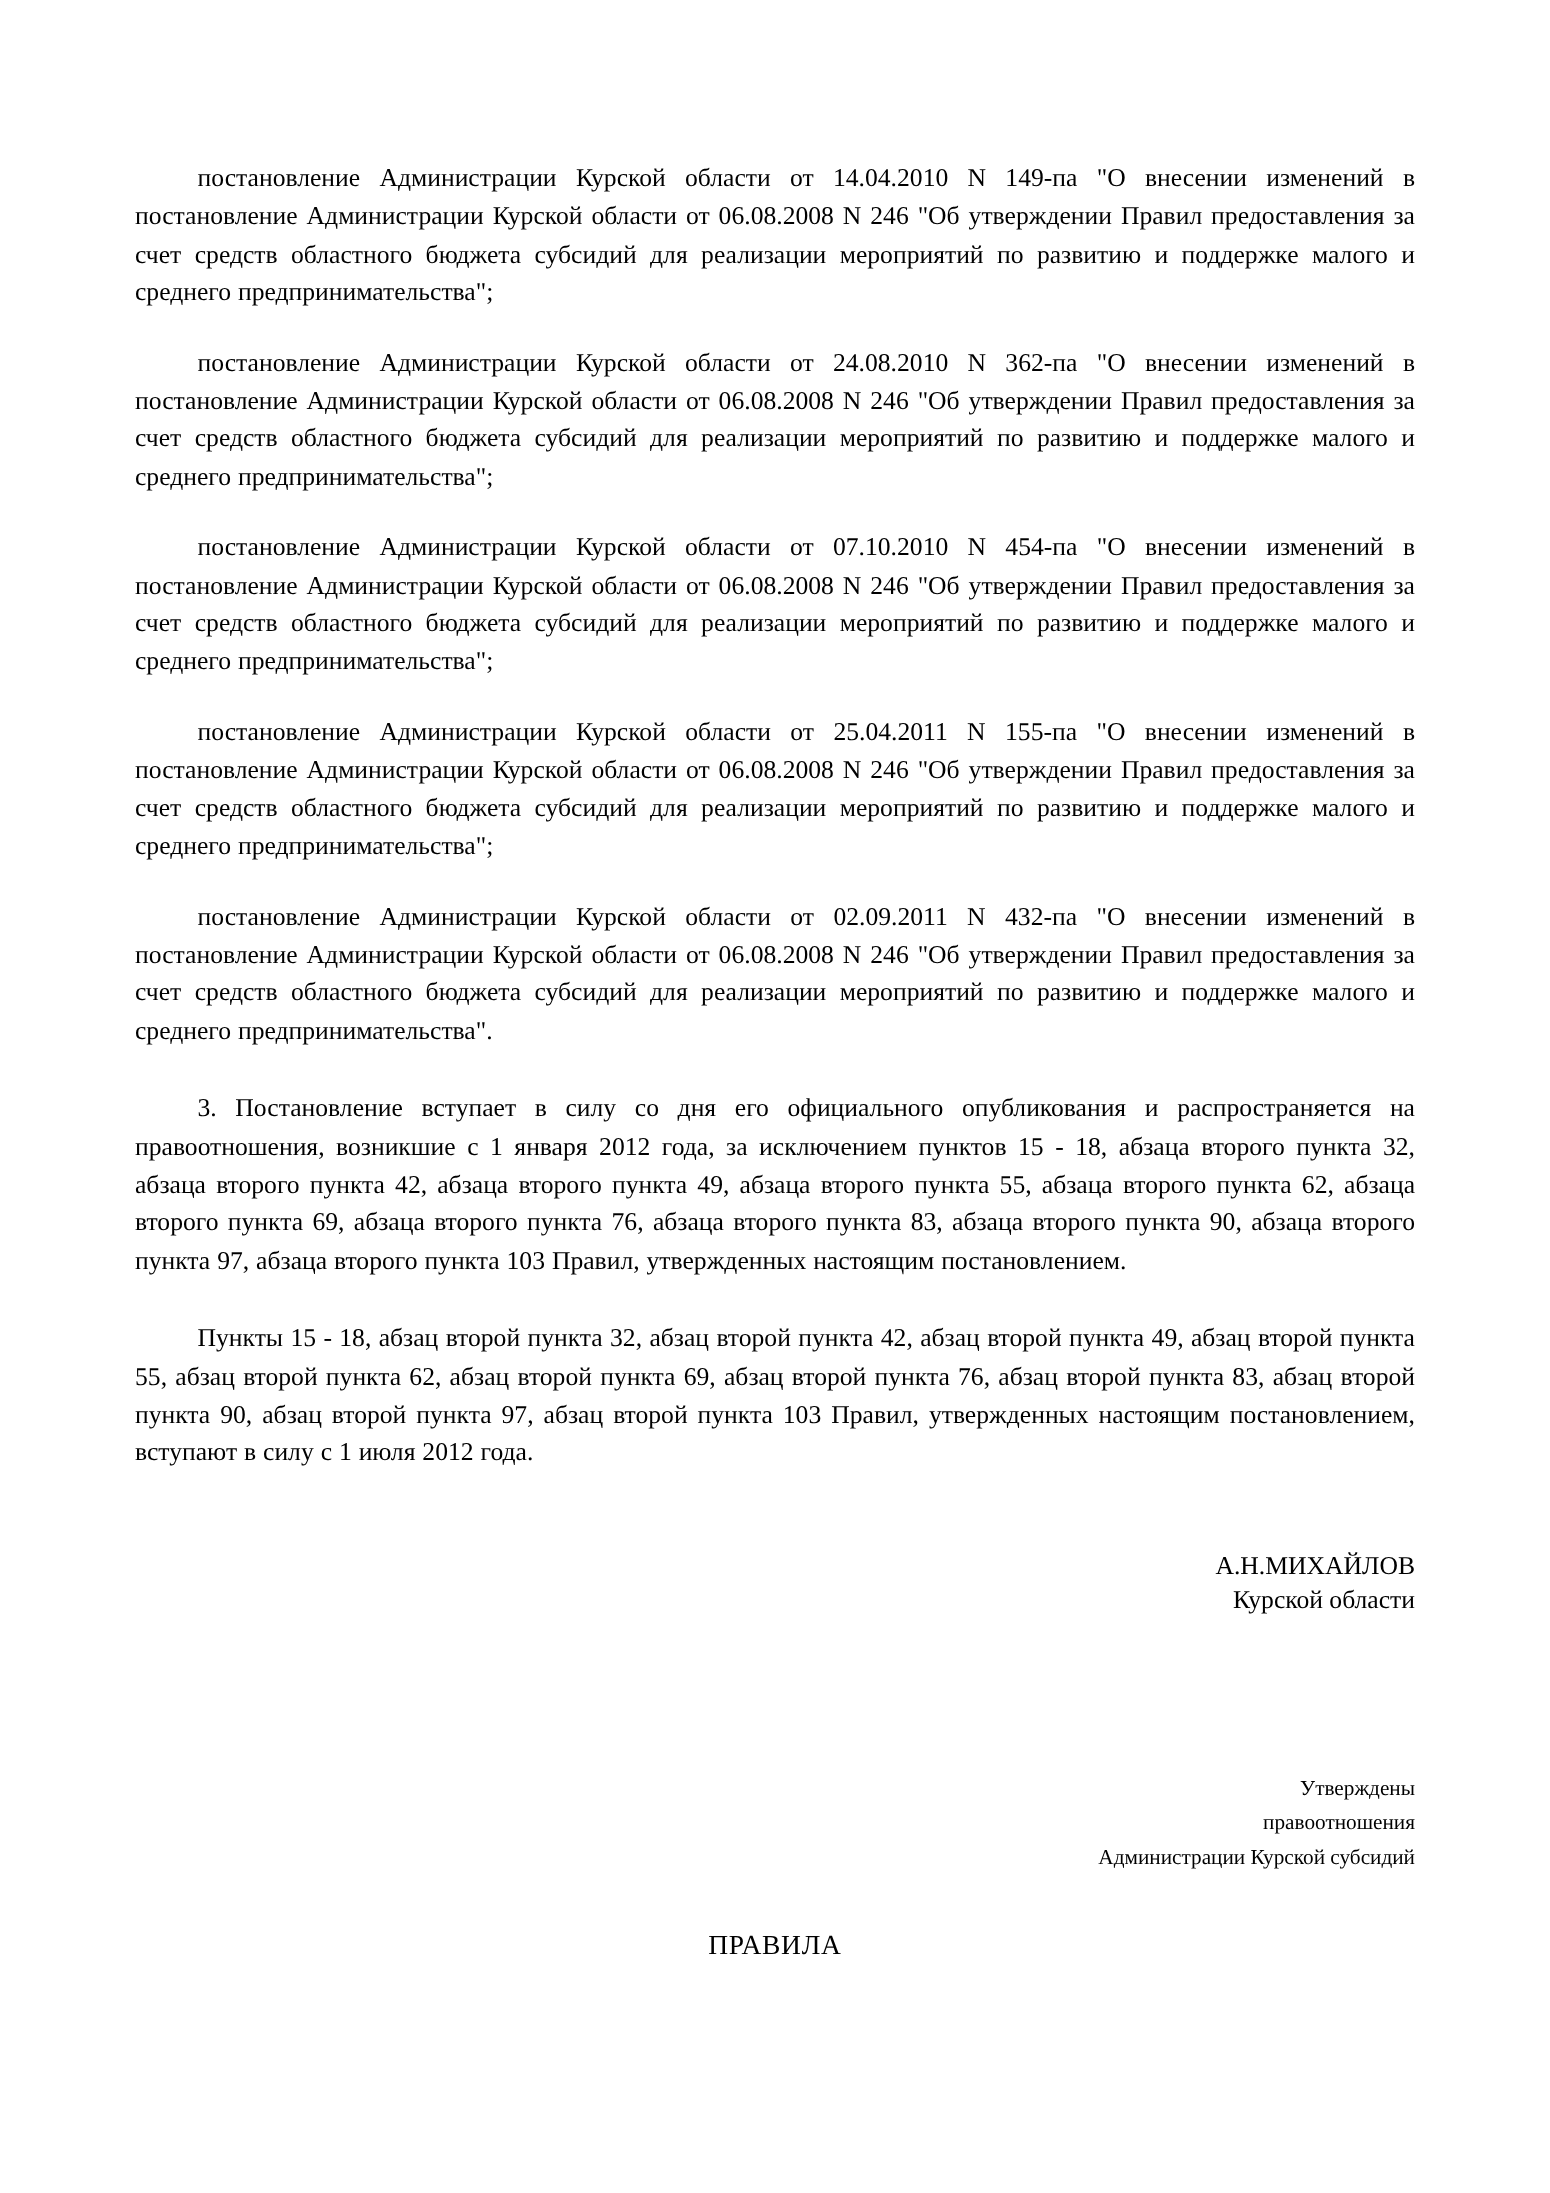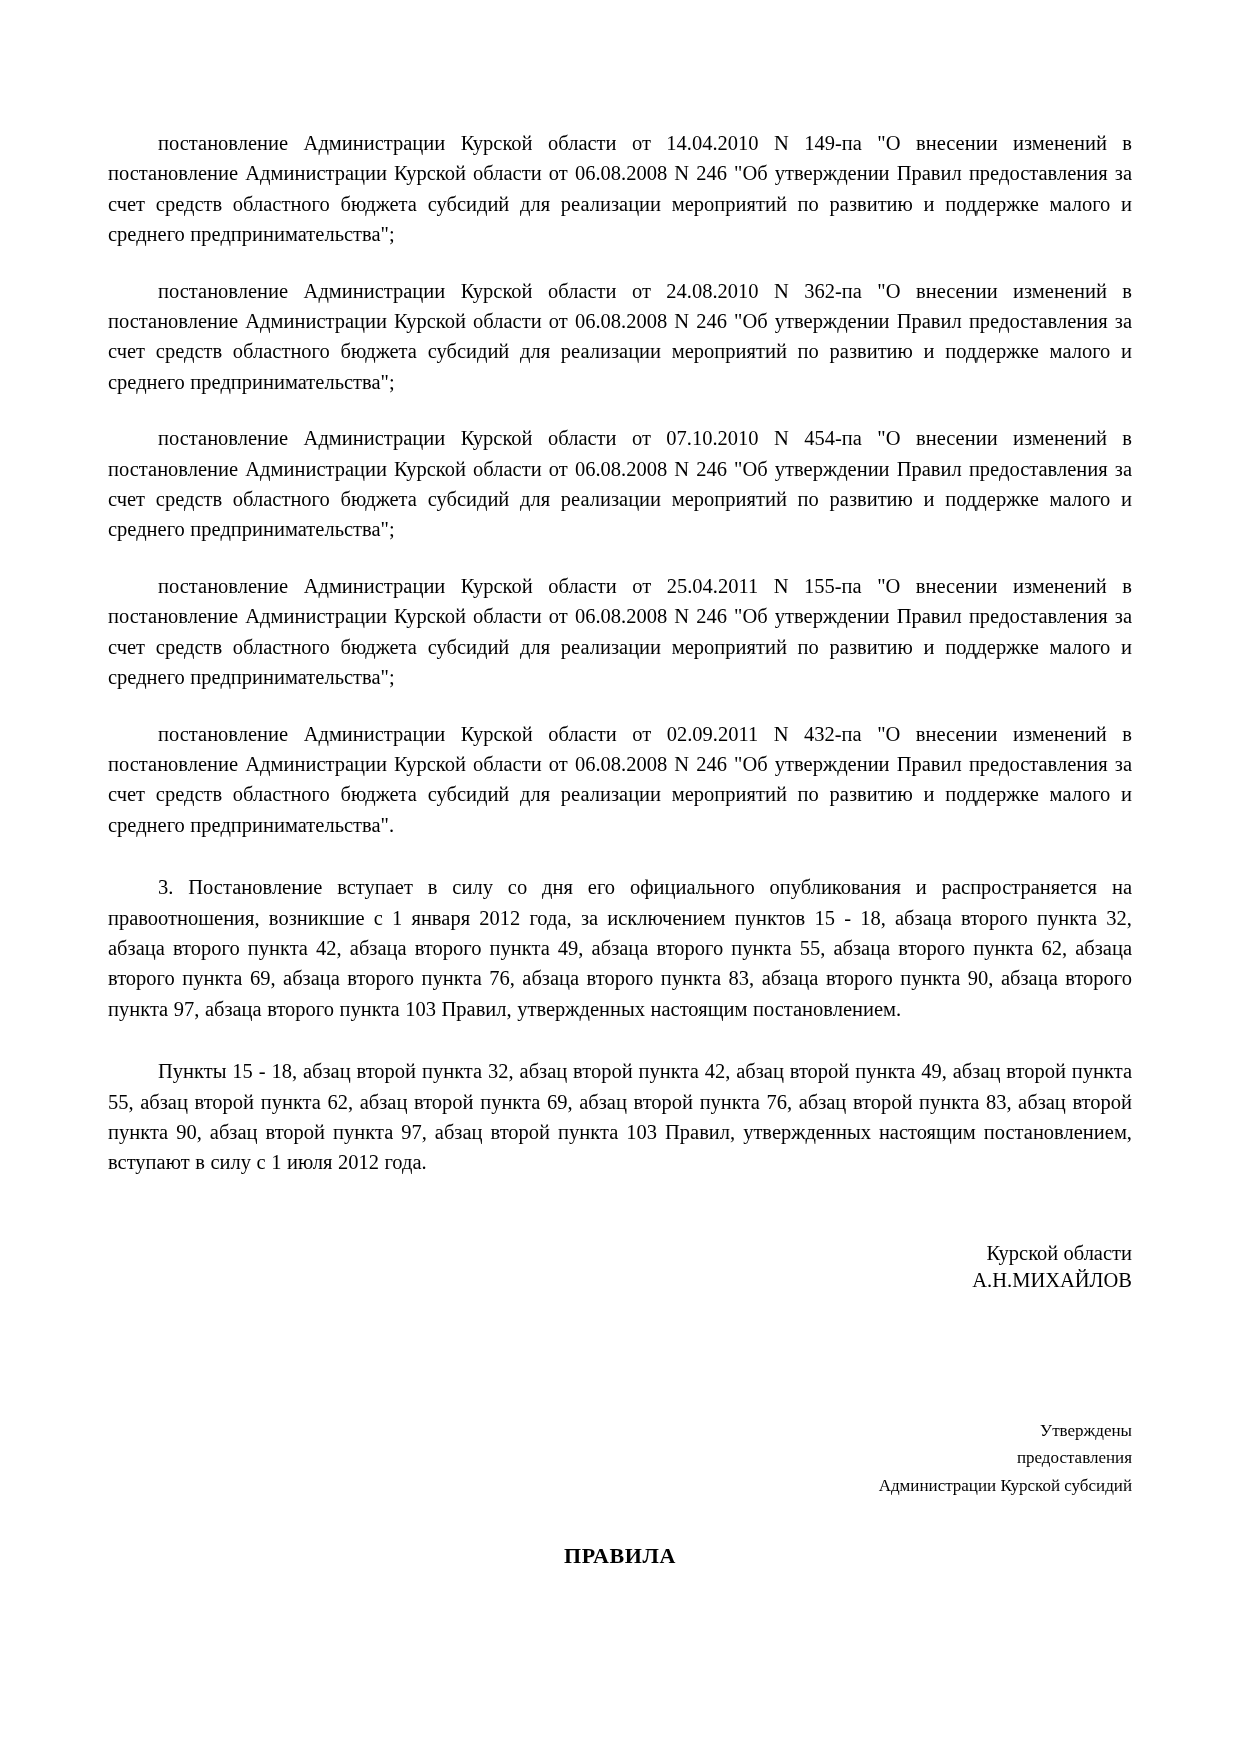--- a/index.html
+++ b/index.html
@@ -52,21 +52,21 @@
     font-size: 17px;
     line-height: 27.5px;
   }
   .approval div {
     white-space: nowrap;
   }
   .doc-title {
     margin-top: 44px;
     text-align: center;
     font-size: 22px;
-    font-weight: bold;
+    font-weight: normal;
     letter-spacing: 0.6px;
   }
 </style>
 </head>
 <body>
 
 <div class="page">
   <div class="body-col">
 
     <p class="para">постановление Администрации Курской области от 14.04.2010 N 149-па "О внесении изменений в постановление Администрации Курской области от 06.08.2008 N 246 "Об утверждении Правил предоставления за счет средств областного бюджета субсидий для реализации мероприятий по развитию и поддержке малого и среднего предпринимательства";</p>
@@ -77,26 +77,26 @@
 
     <p class="para">постановление Администрации Курской области от 25.04.2011 N 155-па "О внесении изменений в постановление Администрации Курской области от 06.08.2008 N 246 "Об утверждении Правил предоставления за счет средств областного бюджета субсидий для реализации мероприятий по развитию и поддержке малого и среднего предпринимательства";</p>
 
     <p class="para">постановление Администрации Курской области от 02.09.2011 N 432-па "О внесении изменений в постановление Администрации Курской области от 06.08.2008 N 246 "Об утверждении Правил предоставления за счет средств областного бюджета субсидий для реализации мероприятий по развитию и поддержке малого и среднего предпринимательства".</p>
 
     <p class="para gap-large">3. Постановление вступает в силу со дня его официального опубликования и распространяется на правоотношения, возникшие с 1 января 2012 года, за исключением пунктов 15 - 18, абзаца второго пункта 32, абзаца второго пункта 42, абзаца второго пункта 49, абзаца второго пункта 55, абзаца второго пункта 62, абзаца второго пункта 69, абзаца второго пункта 76, абзаца второго пункта 83, абзаца второго пункта 90, абзаца второго пункта 97, абзаца второго пункта 103 Правил, утвержденных настоящим постановлением.</p>
 
     <p class="para gap-large">Пункты 15 - 18, абзац второй пункта 32, абзац второй пункта 42, абзац второй пункта 49, абзац второй пункта 55, абзац второй пункта 62, абзац второй пункта 69, абзац второй пункта 76, абзац второй пункта 83, абзац второй пункта 90, абзац второй пункта 97, абзац второй пункта 103 Правил, утвержденных настоящим постановлением, вступают в силу с 1 июля 2012 года.</p>
 
     <div class="signature">
+      <div>А.Н.МИХАЙЛОВ</div>
       <div>Курской области</div>
-      <div>А.Н.МИХАЙЛОВ</div>
     </div>
 
     <div class="approval">
       <div>Утверждены</div>
-      <div>предоставления</div>
+      <div>правоотношения</div>
       <div>Администрации Курской субсидий</div>
     </div>
 
     <div class="doc-title">ПРАВИЛА</div>
 
   </div>
 </div>
 
 </body></html>

